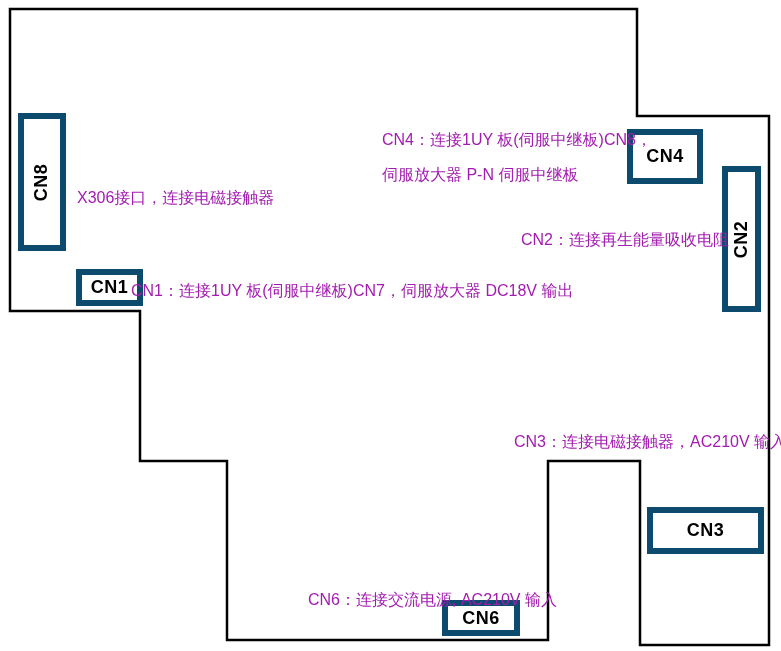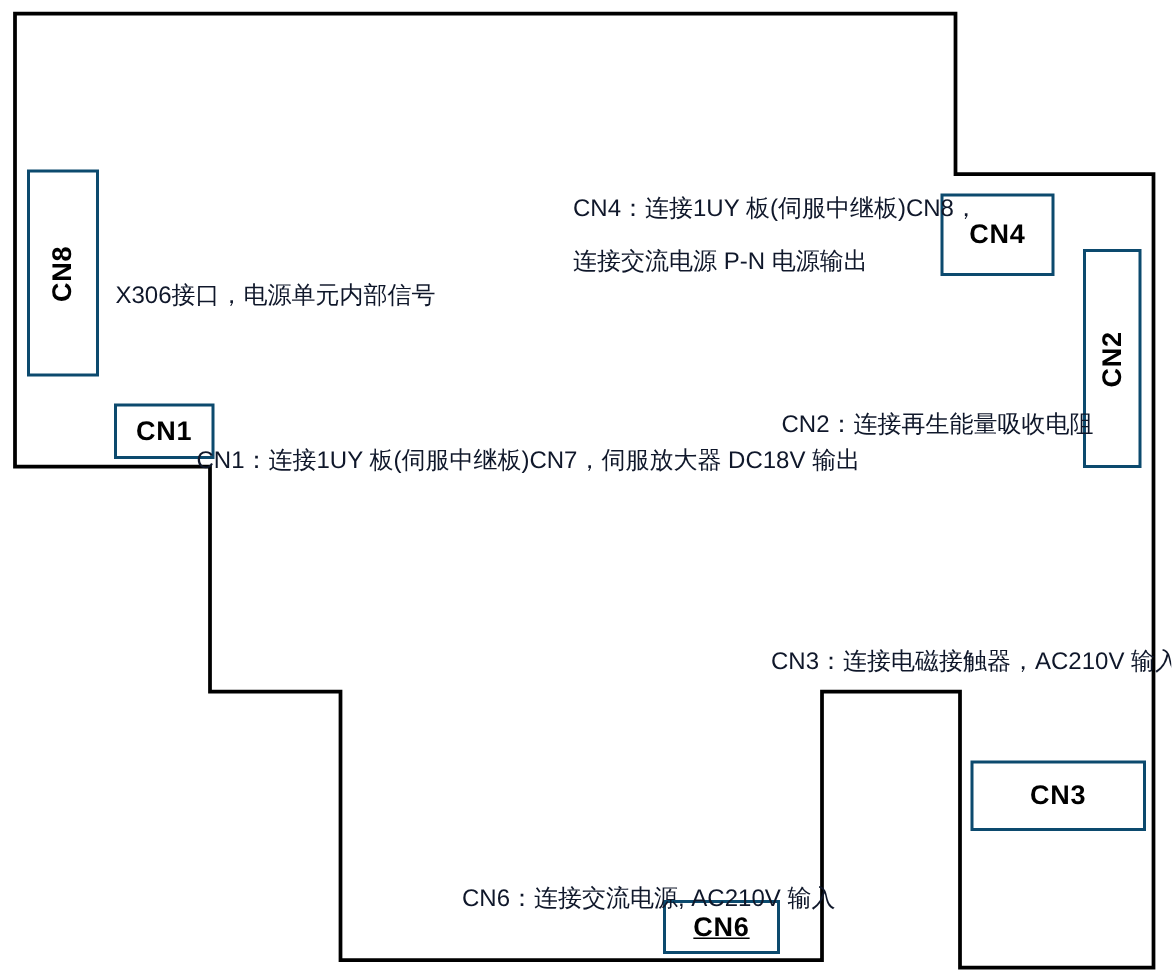--- a/index.html
+++ b/index.html
@@ -16,36 +16,36 @@
 
   .outline-svg {
     position: absolute;
     left: 0; top: 0;
     width: 781px; height: 651px;
   }
 
   .conn {
     position: absolute;
     background: #ffffff;
-    border: 2px solid #0c4a6e;
+    border: 6px solid #0c4a6e;
     display: flex;
     align-items: center;
     justify-content: center;
     font-weight: bold;
     font-size: 18px;
     letter-spacing: 0.5px;
     color: #000000;
   }
   .conn .lbl { display: block; }
   .conn.vertical .lbl { transform: rotate(-90deg); white-space: nowrap; }
 
   .note {
     position: absolute;
     font-size: 16px;
-    color: #0f172a;
+    color: #a21caf;
     white-space: nowrap;
     line-height: 1.2;
   }
 </style>
 </head>
 <body>
 
 <div class="canvas">
 
   <svg class="outline-svg" viewBox="0 0 781 651" xmlns="http://www.w3.org/2000/svg">
@@ -79,30 +79,30 @@
   </div>
 
   <div class="conn vertical" style="left:722px; top:166px; width:39px; height:146px;">
     <span class="lbl">CN2</span>
   </div>
 
   <div class="conn" style="left:647px; top:507px; width:117px; height:47px;">
     <span class="lbl">CN3</span>
   </div>
 
-  <div class="conn" style="left:442px; top:600px; width:78px; height:36px;text-decoration:underline;">
+  <div class="conn" style="left:442px; top:600px; width:78px; height:36px;">
     <span class="lbl">CN6</span>
   </div>
 
-  <div class="note" style="left:77px; top:188px;">X306接口，电源单元内部信号</div>
+  <div class="note" style="left:77px; top:188px;">X306接口，连接电磁接触器</div>
 
   <div class="note" style="left:382px; top:130px;">CN4：连接1UY 板(伺服中继板)CN8，</div>
-  <div class="note" style="left:382px; top:165px;">连接交流电源 P-N 电源输出</div>
+  <div class="note" style="left:382px; top:165px;">伺服放大器 P-N 伺服中继板</div>
 
-  <div class="note" style="left:521px; top:230px;margin-top:44px;">CN2：连接再生能量吸收电阻</div>
+  <div class="note" style="left:521px; top:230px;">CN2：连接再生能量吸收电阻</div>
 
-  <div class="note" style="left:131px; top:298px;">CN1：连接1UY 板(伺服中继板)CN7，伺服放大器 DC18V 输出</div>
+  <div class="note" style="left:131px; top:281px;">CN1：连接1UY 板(伺服中继板)CN7，伺服放大器 DC18V 输出</div>
 
   <div class="note" style="left:514px; top:432px;">CN3：连接电磁接触器，AC210V 输入</div>
 
   <div class="note" style="left:308px; top:590px;">CN6：连接交流电源, AC210V 输入</div>
 
 </div>
 
 </body></html>

